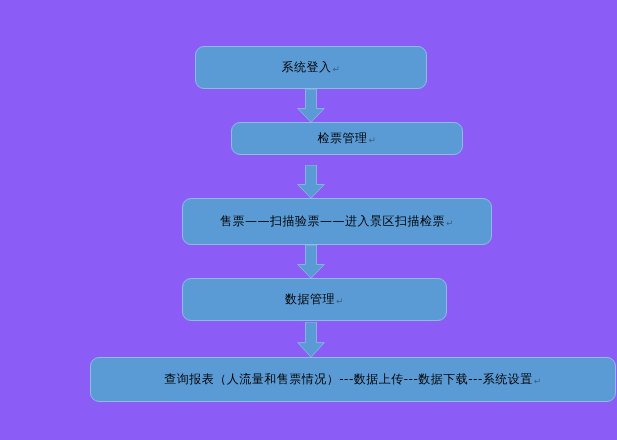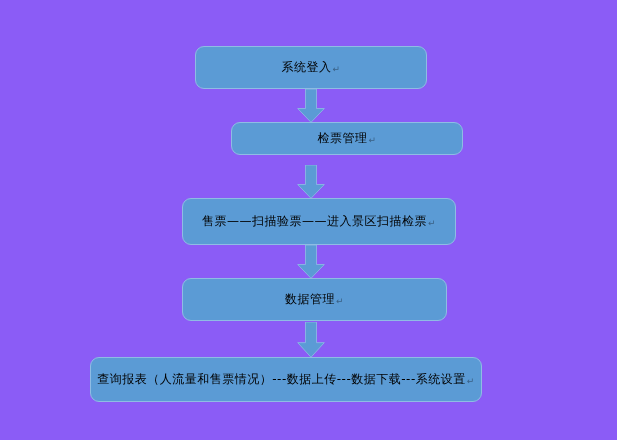--- a/index.html
+++ b/index.html
@@ -33,23 +33,23 @@
     font-size: 9px;
     color: #2e4d6b;
     opacity: 0.75;
     margin-left: 1px;
     position: relative;
     top: 1px;
   }
   
   #node-1 { left: 195px; top: 46px;  width: 232px; height: 43px; }
   #node-2 { left: 195px; top: 122px; width: 232px; height: 33px; margin-left: 36px; }
-  #node-3 { left: 182px; top: 198px; width: 274px; height: 47px; }
+  #node-3 { left: 182px; top: 198px; width: 310px; height: 47px; }
   #node-4 { left: 182px; top: 278px; width: 265px; height: 43px; }
-  #node-5 { left: 90px;  top: 357px; width: 392px; height: 45px; }
+  #node-5 { left: 90px;  top: 357px; width: 526px; height: 45px; }
   .flow-arrow {
     position: absolute;
     left: 297px;
     width: 28px;
     display: block;
   }
   #arrow-1 { top: 89px;  height: 34px; }
   #arrow-2 { top: 165px; height: 34px; }
   #arrow-3 { top: 245px; height: 34px; }
   #arrow-4 { top: 322px; height: 36px; }

